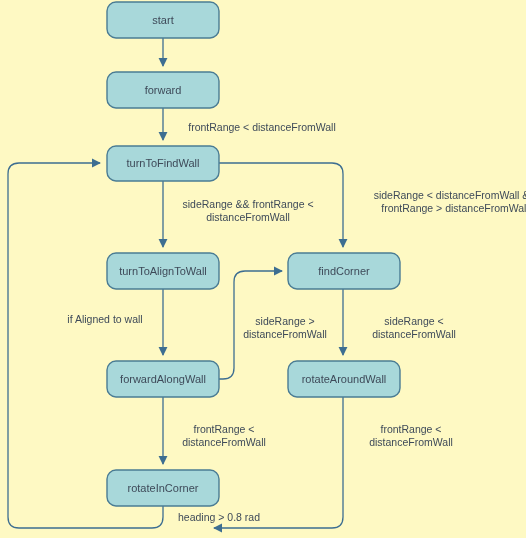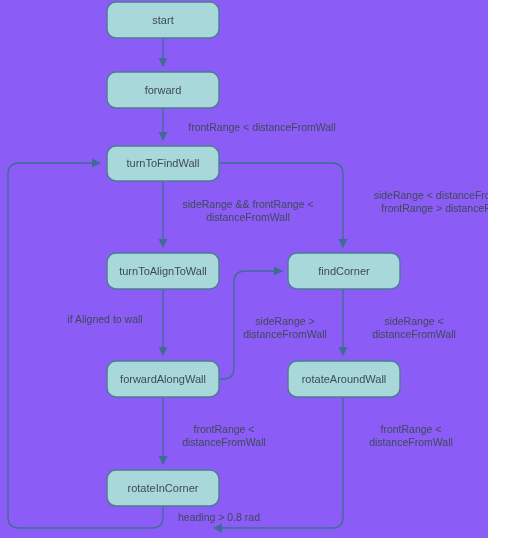--- a/index.html
+++ b/index.html
@@ -6,23 +6,23 @@
   html, body {
     margin: 0;
     padding: 0;
     background: #ffffff;
   }
   body {
     font-family: "Liberation Sans", "DejaVu Sans", sans-serif;
   }
   #diagram-root {
     position: relative;
-    width: 488px;
+    width: 526px;
     height: 538px;
-    background: #8b5cf6;
+    background: #fef9c3;
     overflow: hidden;
   }
   #diagram-svg {
     position: absolute;
     left: 0;
     top: 0;
     width: 526px;
     height: 538px;
   }
   .node-rect {

